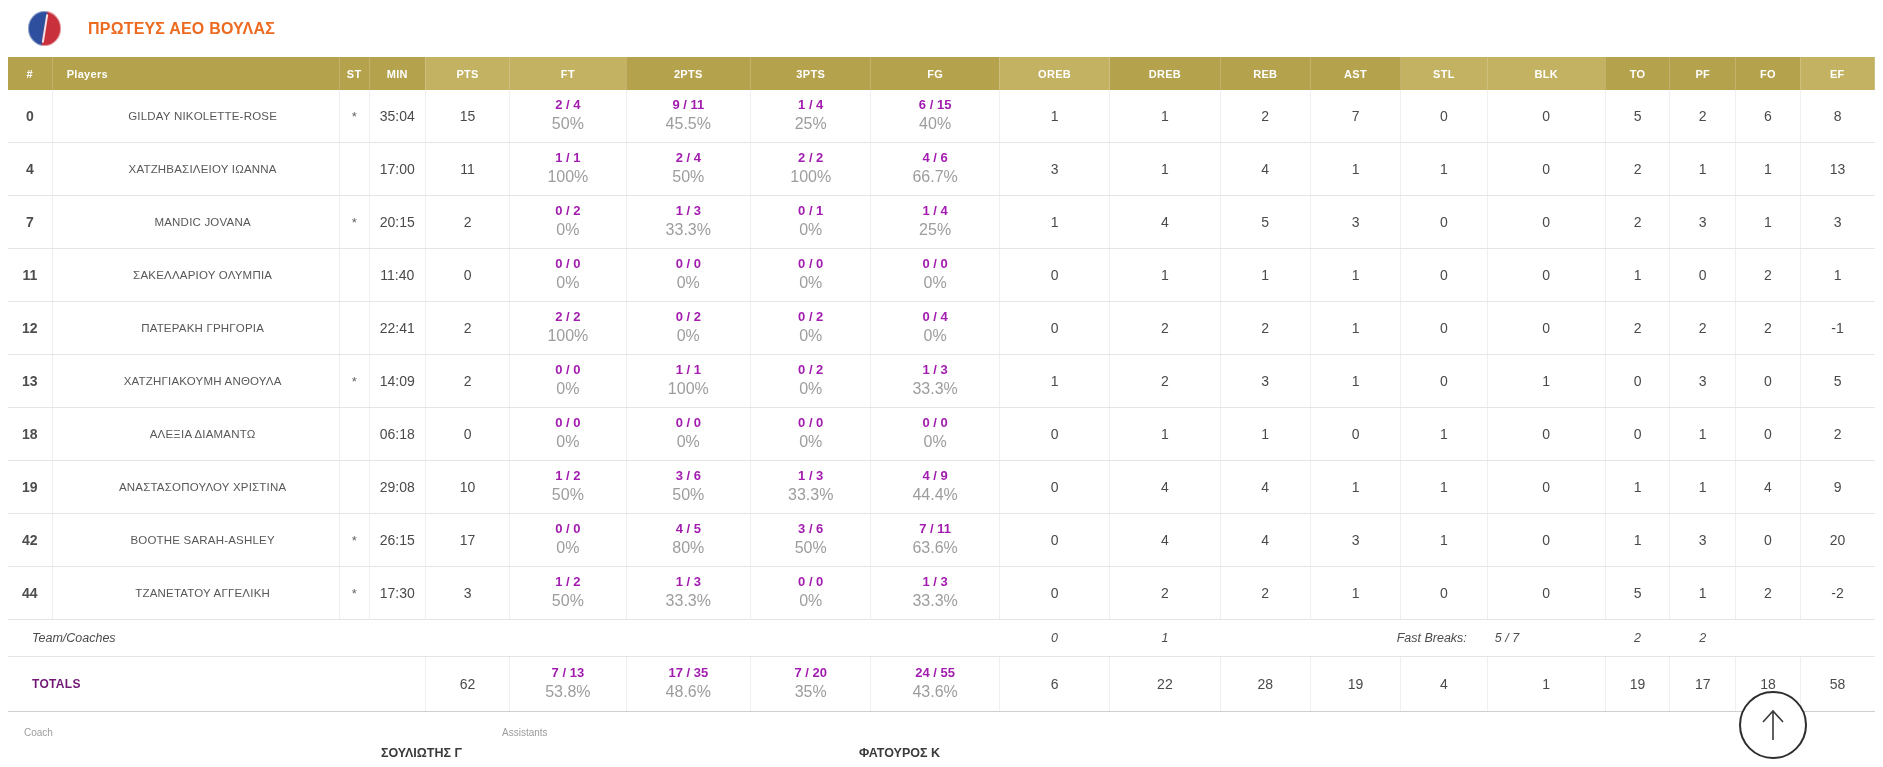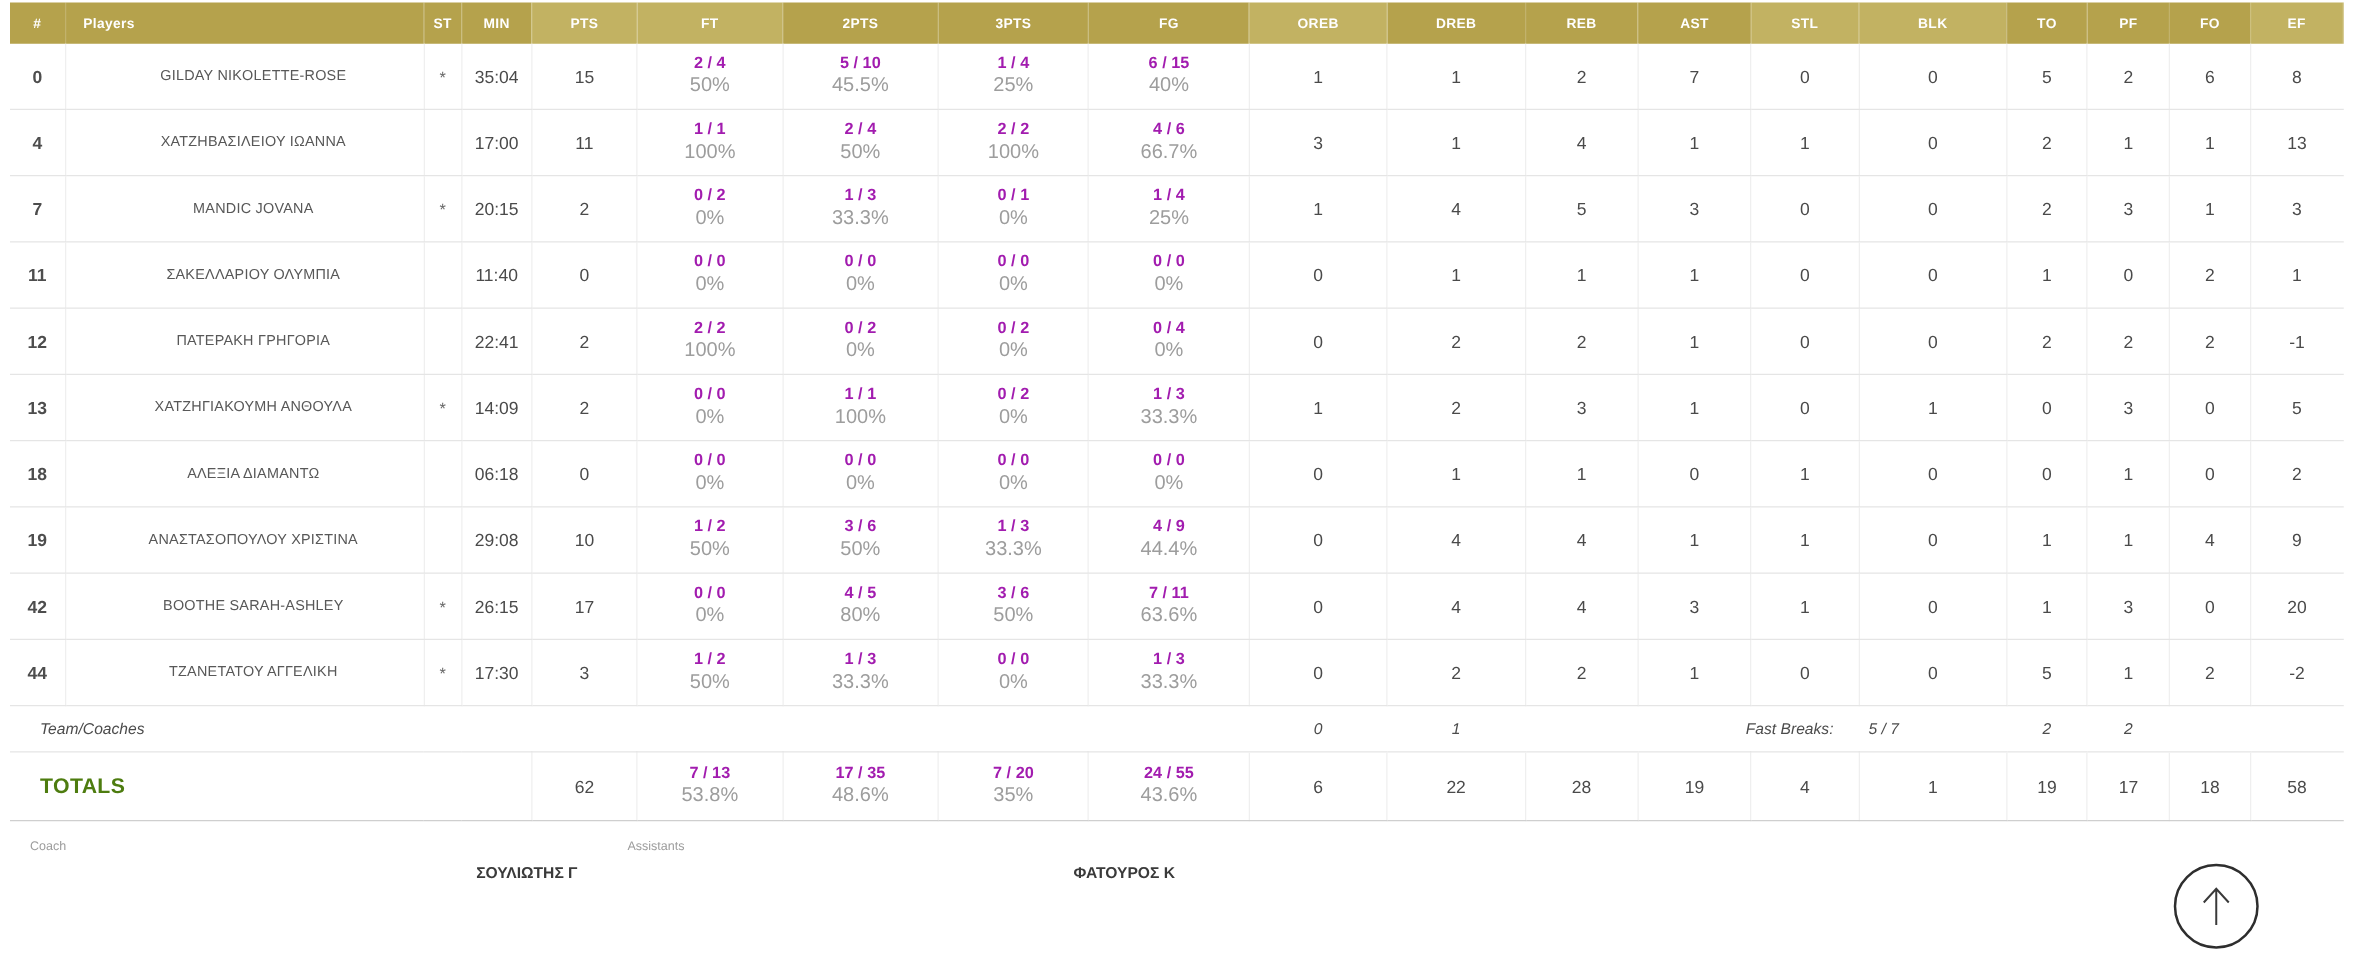--- a/index.html
+++ b/index.html
@@ -30,39 +30,43 @@
   .c-name { text-align:center; padding-left:14px; font-size:11.5px; color:#585858; letter-spacing:.2px; }
   .c-st   { font-size:13px; color:#666; }
   .made { font-weight:700; font-size:13px; color:#a21caf; line-height:1.25; }
   .pct  { font-size:16px; color:#9d9d9d; line-height:1.3; margin-top:1px; }
 
   tr.team-row td { height:36px; border-right:none; font-style:italic; font-size:12.5px; color:#4c4c4c; }
   .t-label { text-align:left; padding-left:24px; }
   .t-fb .fbv { margin-left:28px; }
 
   tr.totals td { height:54px; border-bottom:1px solid #cfcfcf; }
-  .tot-label { text-align:left; padding-left:24px; font-weight:700; font-size:17px; color:#4d7c0f; letter-spacing:.3px; }
+  .tot-label { text-align:left; padding-left:24px; font-weight:700; font-size:12px; color:#701a75; letter-spacing:.3px; }
 
   
   .footer { display:flex; padding:15px 0 0 24px;gap:40px; }
   .f-block { width:438px; }
   .f-label { font-size:10px; color:#9c9c9c; }
   .f-name  { margin-top:8px; font-size:12.5px; font-weight:700; color:#3a3a3a;text-align:right; }
 
   
   .scroll-top { position:absolute; left:1739px; top:691px; width:68px; height:68px;
      border-radius:50%; background:#fff; border:2px solid #2e2e2e; cursor:pointer;
      display:flex; align-items:center; justify-content:center; box-sizing:border-box; }
   .scroll-top svg { display:block; }
 </style>
 </head>
 <body>
 
 <div class="page">
 
+  <div class="team-header">
+    <div class="logo"></div>
+    <div class="team-name">ΠΡΩΤΕΥΣ ΑΕΟ ΒΟΥΛΑΣ</div>
+  </div>
 
   <table class="box">
     <colgroup>
       <col style="width:44px">
         <col style="width:286px">
         <col style="width:30px">
         <col style="width:56px">
       <col style="width:84px">
         <col style="width:116px">
         <col style="width:124px">
@@ -128,21 +132,21 @@
           <td class="c-num">0</td>
           <td class="c-name">GILDAY NIKOLETTE-ROSE</td>
           <td class="c-st">*</td>
           <td class="c-stat">35:04</td>
           <td class="c-stat">15</td>
           <td class="c-shot">
             <div class="made">2 / 4</div>
             <div class="pct">50%</div>
           </td>
           <td class="c-shot">
-            <div class="made">5 / 10</div>
+            <div class="made">9 / 11</div>
             <div class="pct">45.5%</div>
           </td>
           <td class="c-shot">
             <div class="made">1 / 4</div>
             <div class="pct">25%</div>
           </td>
           <td class="c-shot">
             <div class="made">6 / 15</div>
             <div class="pct">40%</div>
           </td>

